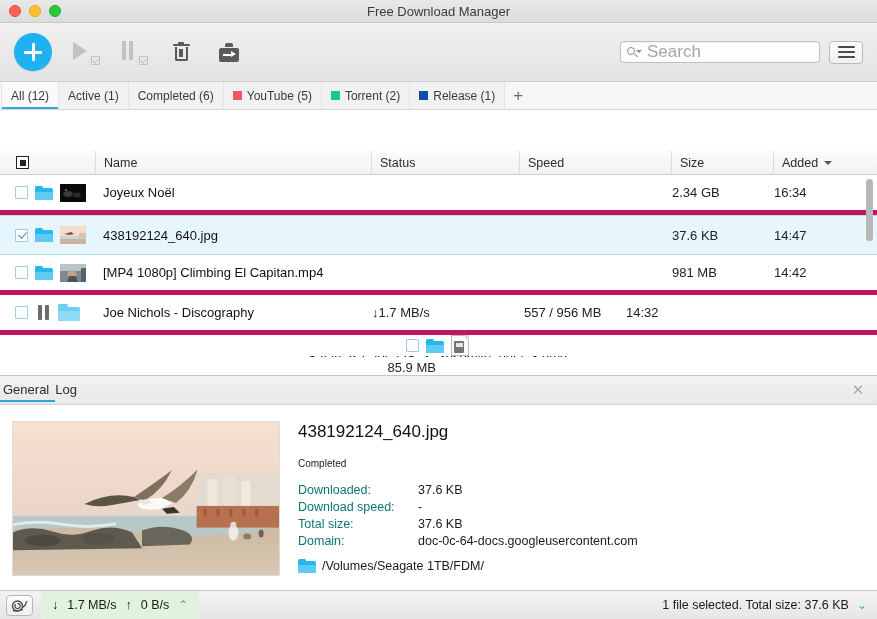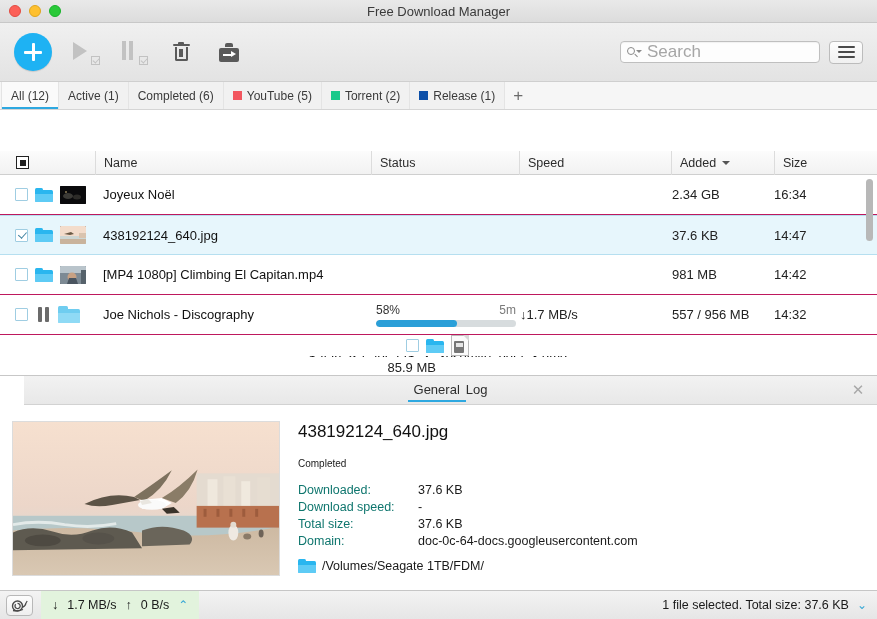--- a/index.html
+++ b/index.html
@@ -385,21 +385,21 @@
     border-left: 4px solid transparent;
     border-right: 4px solid transparent;
     border-top: 4.5px solid #555;
   }
 
   .rows { position: relative; }
   .row {
     display: flex;
     align-items: center;
     height: 40px;
-    border-bottom: 1px solid #be185d;
+    border-bottom: 5px solid #be185d;
     background: #ffffff;
     font-size: 13px;
     box-sizing: border-box;
     cursor: default;
   }
   .row.selected {
     background: #e7f6fc;
     border-top: 1px solid #b6dff0;
     border-bottom: 1px solid #b6dff0;
   }
@@ -570,23 +570,21 @@
     min-height: 0;
     position: relative;
   }
   .detail-tabs {
     height: 28px;
     min-height: 28px;
     background: linear-gradient(#f2f2f2, #e8e8e8);
     border-bottom: 1px solid #d2d2d2;
     display: flex;
     align-items: center;
-    justify-content: center;
-    position: relative;
-    margin-left: 24px;
+    position: relative;
   }
   .dtab {
     font-size: 13px;
     color: #2d2d2d;
     cursor: pointer;
     padding: 4px 3px 5px;
     position: relative;
   }
   .dtab.active::after {
     content: "";
@@ -798,26 +796,26 @@
       </div>
       <div class="th th-name">
         <span>Name</span>
       </div>
       <div class="th th-status">
         <span>Status</span>
       </div>
       <div class="th th-speed">
         <span>Speed</span>
       </div>
+      <div class="th th-size">
+        <span>Size</span>
+      </div>
       <div class="th th-added">
         <span>Added</span>
         <span class="sort-caret"></span>
-      </div>
-      <div class="th th-size">
-        <span>Size</span>
       </div>
     </div>
 
     <div class="rows">
 
       <div class="row">
         <div class="cell c-check">
           <span class="row-checkbox"></span>
           <span class="folder-ico">
             <span class="tabtop"></span>
@@ -916,31 +914,20 @@
               <span></span>
             </span>
           <span class="folder-ico light" style="width:22px;height:17px;">
             <span class="tabtop" style="width:10px;height:5px;"></span>
             <span class="back" style="width:22px;height:14px;"></span>
             <span class="front" style="width:22px;height:10px;"></span>
           </span>
         </div>
         <div class="cell c-name">
           <span class="name-text">Joe Nichols - Discography</span>
-        </div>
-        <div class="cell c-status">
-          <div class="prog-wrap">
-            <div class="prog-labels">
-              <span>58%</span>
-              <span class="eta">5m</span>
-            </div>
-            <div class="prog-track">
-              <div class="prog-fill" style="width:58%"></div>
-            </div>
-          </div>
         </div>
         <div class="cell c-speed">
           <span class="speed-text">↓1.7 MB/s</span>
         </div>
         <div class="cell c-size">
           <span class="size-text">557 / 956 MB</span>
         </div>
         <div class="cell c-added">
           <span class="added-text">14:32</span>
         </div>

